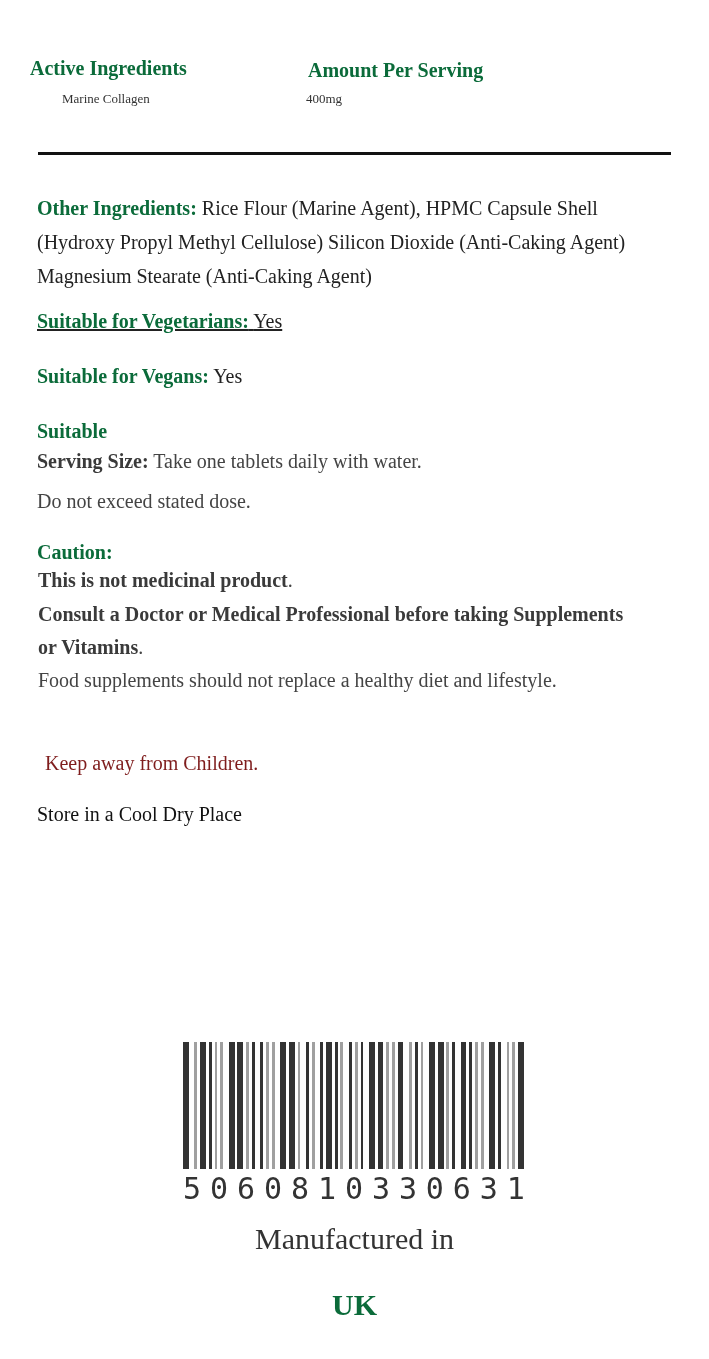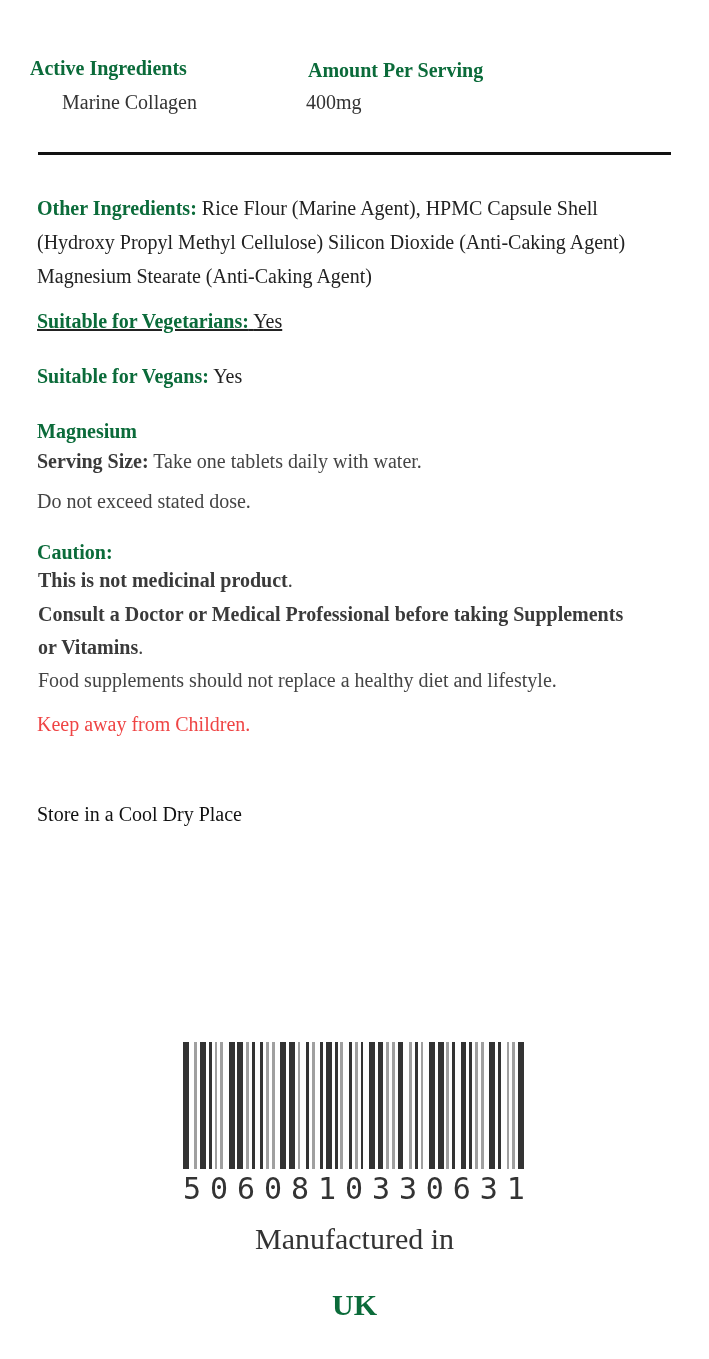--- a/index.html
+++ b/index.html
@@ -17,21 +17,21 @@
     }
     .abs { position: absolute; }
     .green { color: #0b6b3a; font-weight: bold; }
     .hdr {
       font-size: 20px;
       font-weight: bold;
       color: #0b6b3a;
       white-space: nowrap;
     }
     .val {
-      font-size: 20px;
+      font-size: 13px;
       color: #333333;
       white-space: nowrap;
     }
     .rule {
       left: 38px;
       top: 152px;
       width: 633px;
       height: 3px;
       background: #111111;
     }
@@ -106,40 +106,40 @@
 
 <div class="abs line" style="top:310px;text-decoration:underline;">
   <span class="green">Suitable for Vegetarians:</span>
   <span style="color:#222;">Yes</span>
 </div>
 <div class="abs line" style="top:365px;">
   <span class="green">Suitable for Vegans:</span>
   <span style="color:#222;">Yes</span>
 </div>
 
-<div class="abs line green" style="top:420px;">Magnesium</div>
+<div class="abs line green" style="top:420px;">Suitable</div>
 <div class="abs line" style="top:450px;">
   <span class="bold-dark">Serving Size:</span>
   <span class="soft">Take one tablets daily with water.</span>
 </div>
 <div class="abs line soft" style="top:490px;">Do not exceed stated dose.</div>
 
 <div class="abs line green" style="top:533px;margin-top:8px;">Caution:</div>
 <div class="abs line" style="top:569px; left:38px;">
   <span class="bold-dark">This is not medicinal product</span><span class="soft">.</span>
 </div>
 <div class="abs line" style="top:603px; left:38px;">
   <span class="bold-dark">Consult a Doctor or Medical Professional before taking Supplements</span>
 </div>
 <div class="abs line" style="top:636px; left:38px;">
   <span class="bold-dark">or Vitamins</span><span class="soft">.</span>
 </div>
 <div class="abs line soft" style="top:669px; left:38px;">Food supplements should not replace a healthy diet and lifestyle.</div>
 
-<div class="abs line" style="top:713px; color:#ef4444;">Keep away from Children.</div>
+<div class="abs line" style="top:752px; color:#7f1d1d;margin-left:8px;">Keep away from Children.</div>
 <div class="abs line" style="top:803px; color:#111;">Store in a Cool Dry Place</div>
 
 <div class="abs barcode" id="barcode">
     <div class="bar" style="width: 5.7479px; flex: 0 0 5.7479px; background: rgb(51, 51, 51);"></div>
     <div class="bar" style="width: 5.7479px; flex: 0 0 5.7479px; background: rgb(255, 255, 255);"></div>
     <div class="bar" style="width: 2.87395px; flex: 0 0 2.87395px; background: rgb(160, 160, 160);"></div>
     <div class="bar" style="width: 2.87395px; flex: 0 0 2.87395px; background: rgb(255, 255, 255);"></div>
     <div class="bar" style="width: 5.7479px; flex: 0 0 5.7479px; background: rgb(51, 51, 51);"></div>
     <div class="bar" style="width: 2.87395px; flex: 0 0 2.87395px; background: rgb(255, 255, 255);"></div>
     <div class="bar" style="width: 2.87395px; flex: 0 0 2.87395px; background: rgb(51, 51, 51);"></div>

